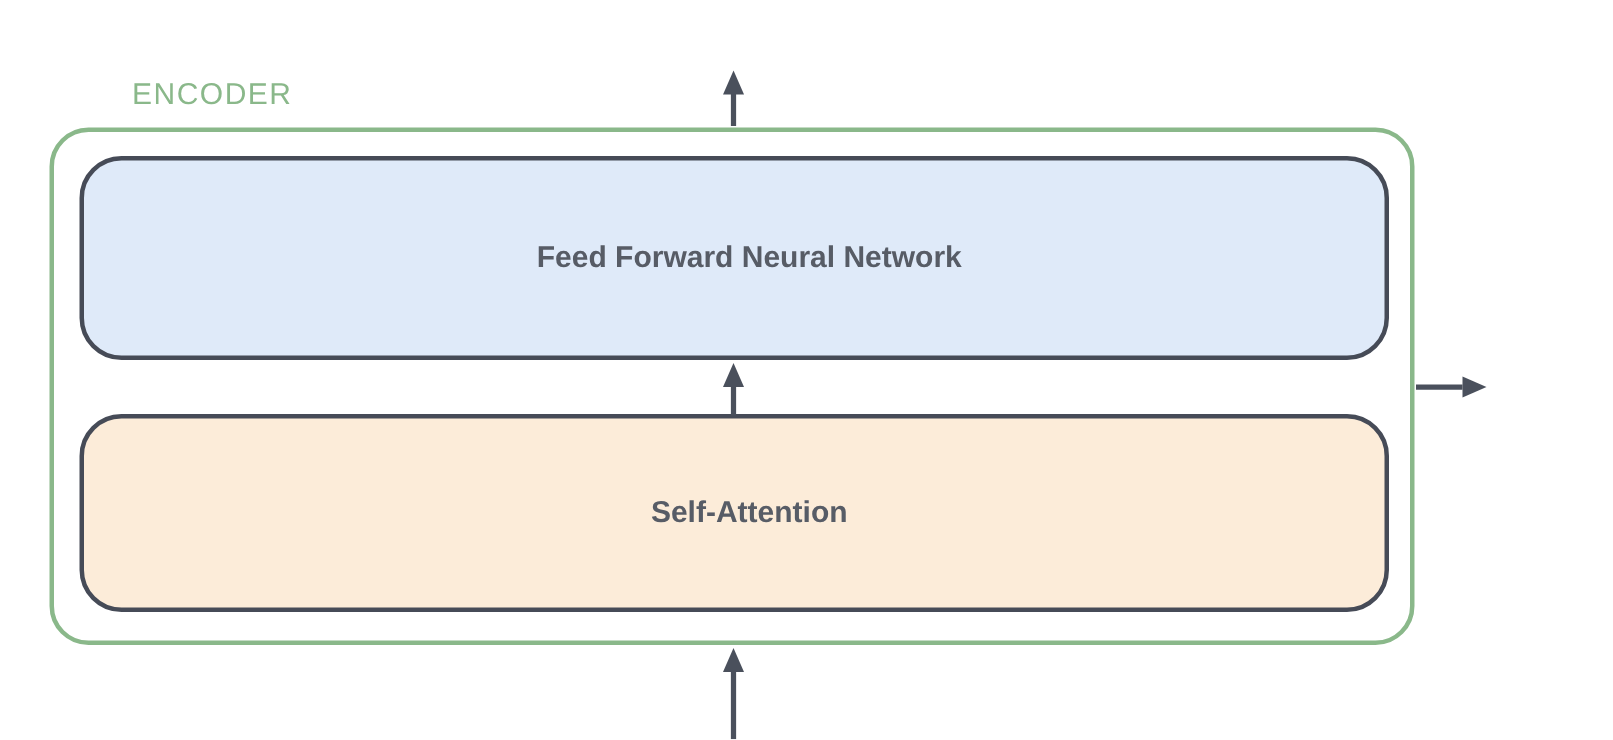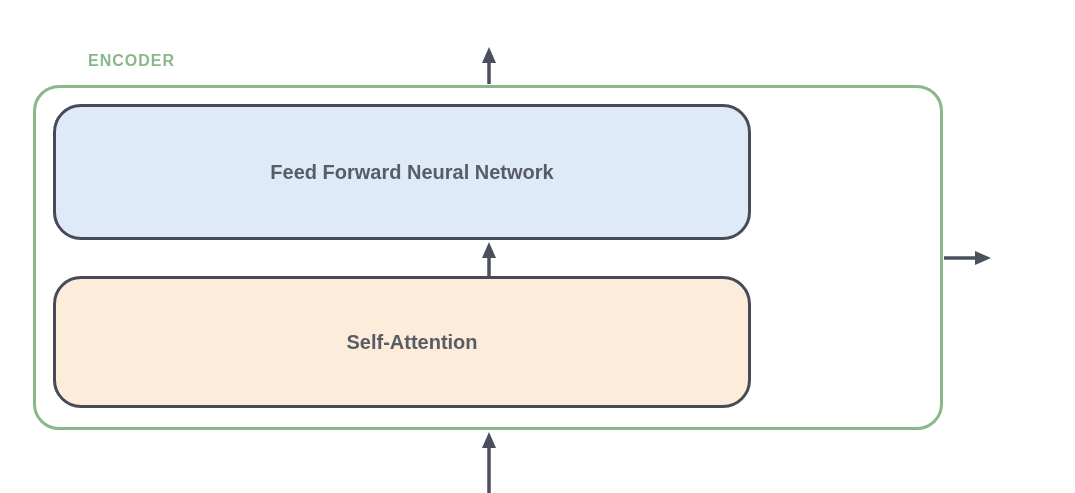--- a/index.html
+++ b/index.html
@@ -20,42 +20,42 @@
     width: 1075px;
     height: 493px;
     background: var(--background);
     overflow: hidden;
   }
 
   .encoder-label {
     position: absolute;
     left: 88px;
     top: 53px;
-    font-size: 16px;
-    font-weight: 700;
+    font-size: 20px;
+    font-weight: 400;
     letter-spacing: 1px;
     line-height: 1;
     color: var(--encoder-green);
   }
 
   .encoder-box {
     position: absolute;
     left: 33px;
     top: 85px;
     width: 910px;
     height: 345px;
     border: 3px solid var(--encoder-green);
     border-radius: 26px;
     background: var(--background);
   }
 
   .block {
     position: absolute;
     left: 17px;
-    width: 698px;
+    width: 873px;
     border: 3.5px solid var(--block-border-dark);
     border-radius: 28px;
     display: flex;
     align-items: center;
     justify-content: center;
     padding-left: 20px;
   }
   .block-ffnn {
     top: 16px;
     height: 136px;

